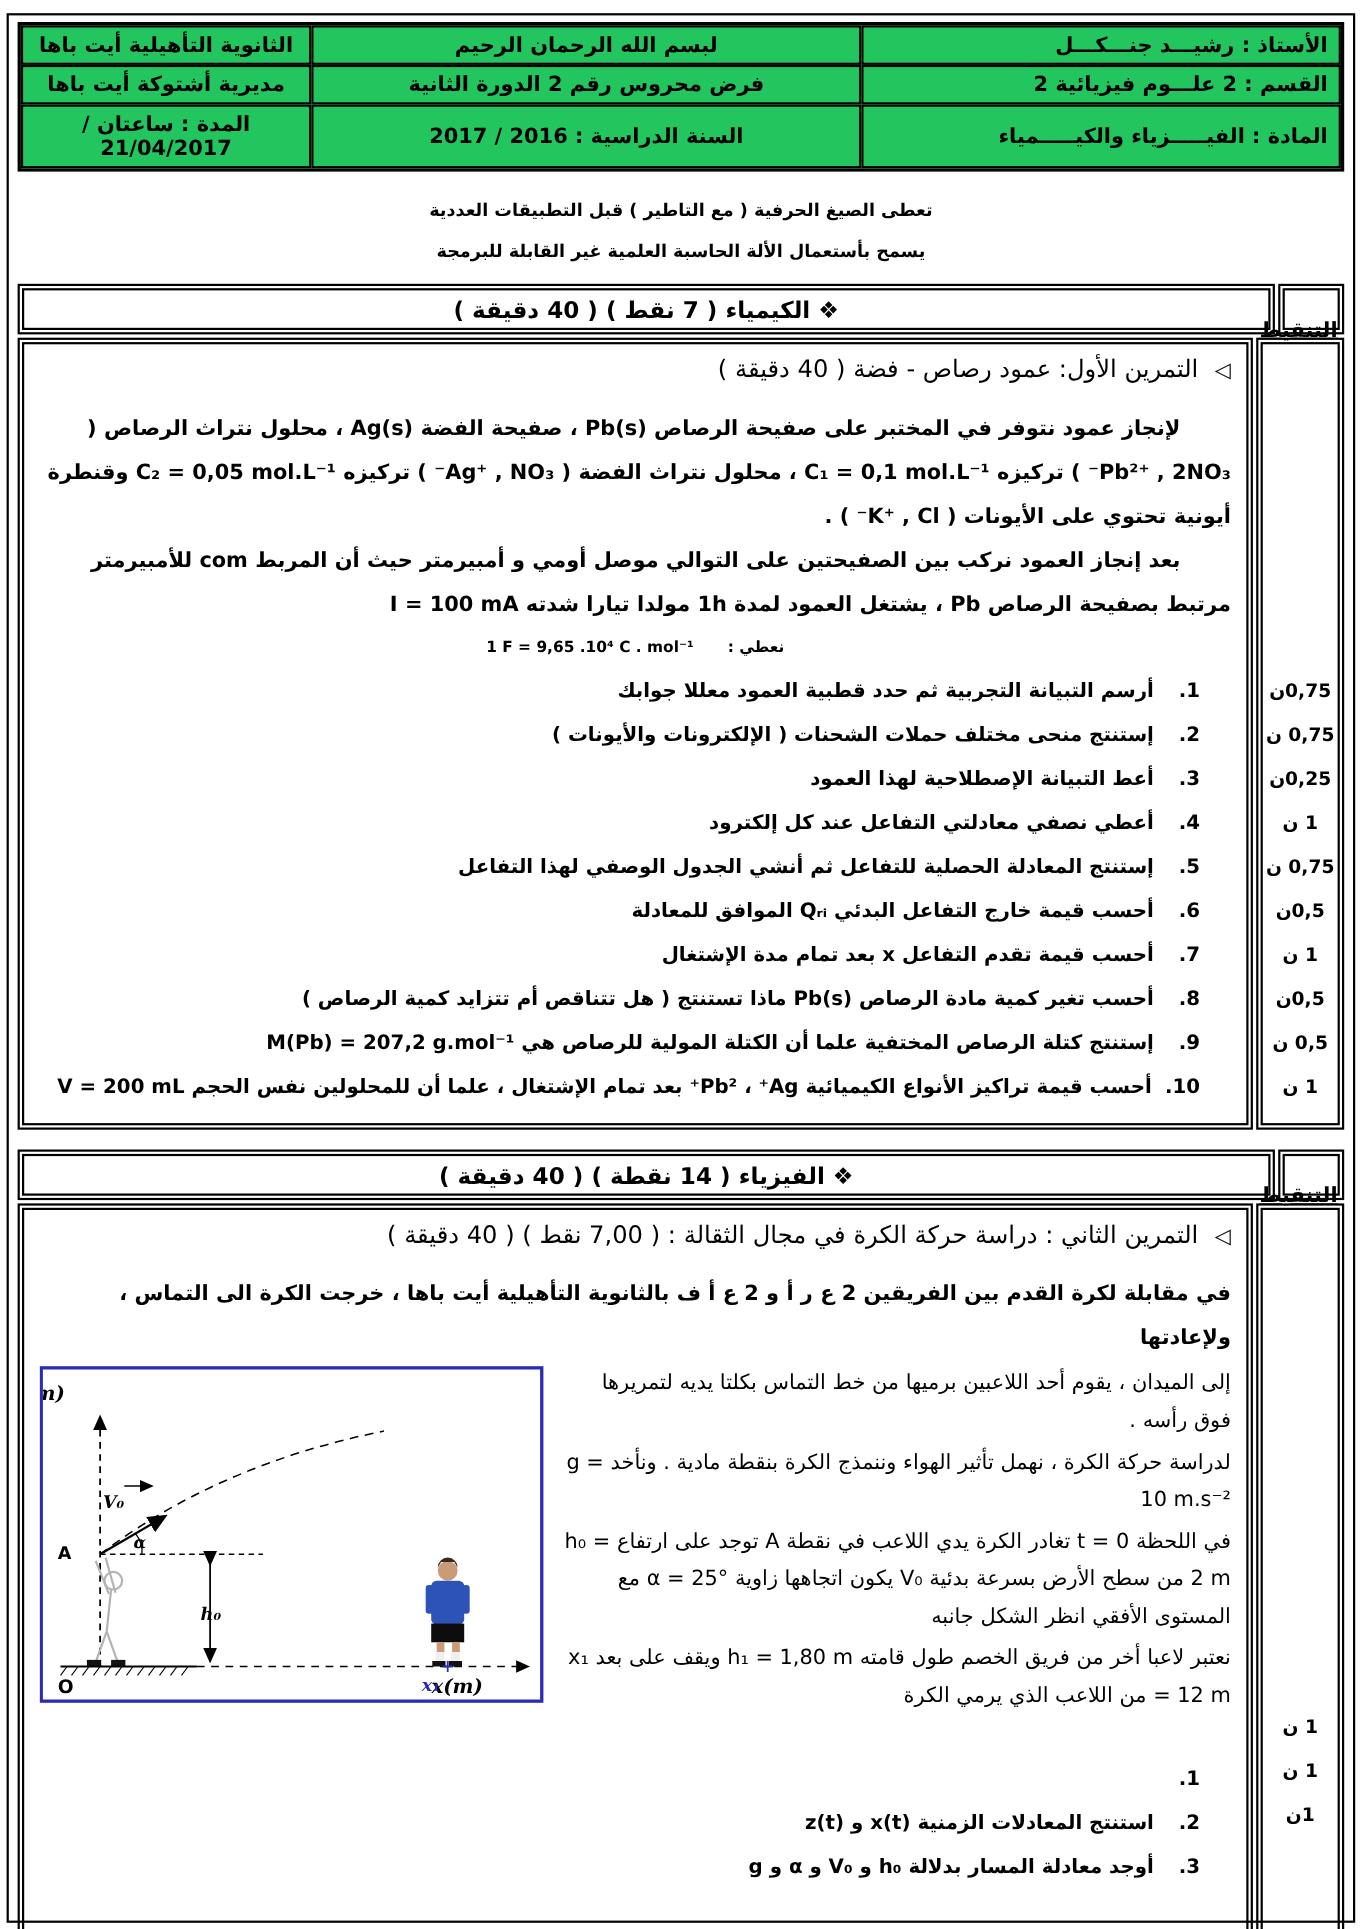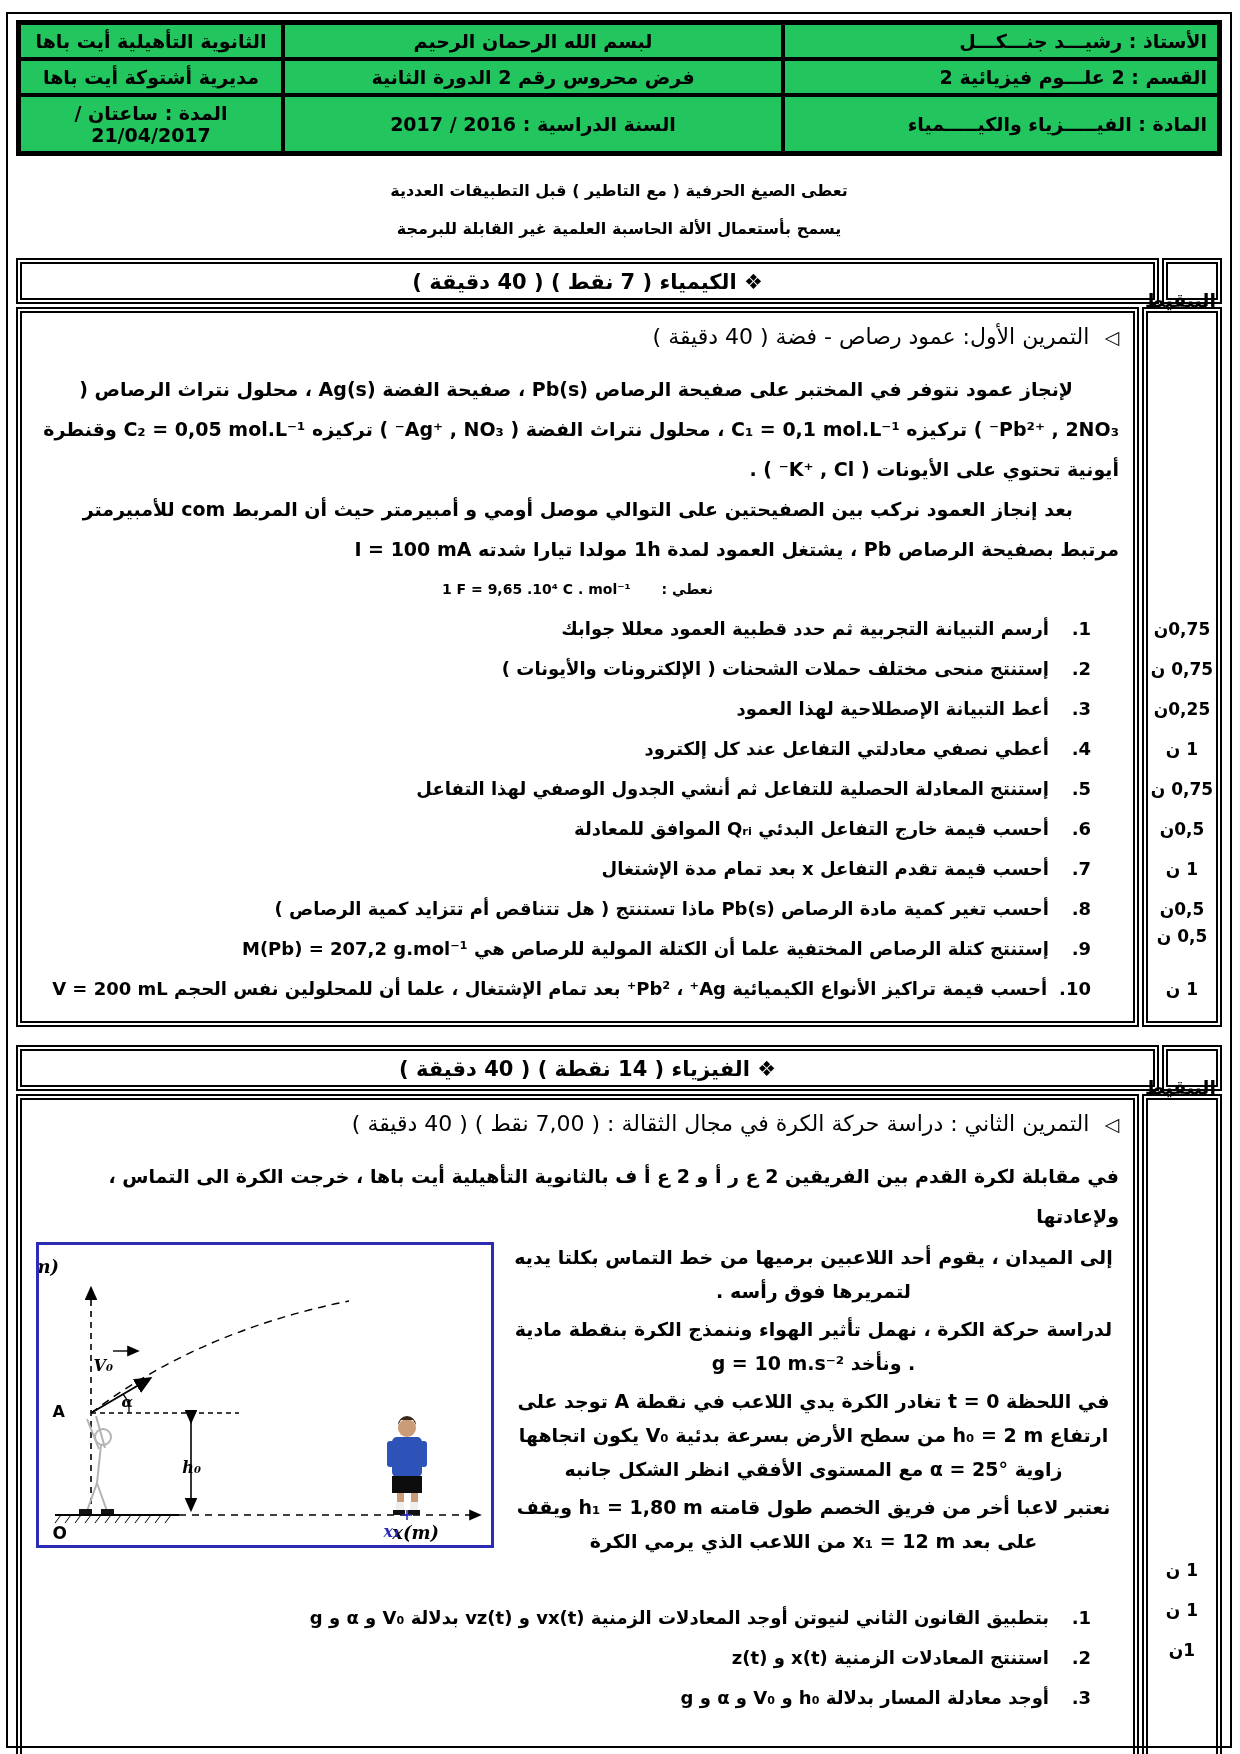--- a/index.html
+++ b/index.html
@@ -50,21 +50,21 @@
   .given .formula { margin-right:26px; direction:ltr; display:inline-block; }
   .qrow { display:flex; height:40px; line-height:40px; font-weight:bold; font-size:18px; padding-right:28px; }
   .qnum { flex:none; min-width:30px; margin-left:12px; text-align:right; }
   .qtext { white-space:nowrap; }
   
   .phys-middle { height:362px; overflow:hidden; }
   .fig {
     float:left; width:458px; height:306px; border:3px solid #2b2bb4;
     margin:6px 14px 6px 0; background:#fff;
   }
-  .side-para { font-weight:bold; font-size:19px; line-height:34px; text-align:center; margin:4px 0; }
+  .side-para { font-weight:normal; font-size:19px; line-height:34px; text-align:right; margin:4px 0; }
   .phys-bottom-space { height:50px; }
   svg text { font-weight:bold; }
 </style>
 </head>
 <body>
 
 <div class="frame">
 
   <table class="hdr">
     <tbody>
@@ -102,21 +102,21 @@
   <div class="sec-body">
     <div class="score-body">
       <div class="mk" style="top:296px">0,75ن</div>
       <div class="mk" style="top:336px">0,75 ن</div>
       <div class="mk" style="top:376px">0,25ن</div>
       <div class="mk" style="top:416px">1 ن</div>
       <div class="mk" style="top:456px">0,75 ن</div>
       <div class="mk" style="top:496px">0,5ن</div>
       <div class="mk" style="top:536px">1 ن</div>
       <div class="mk" style="top:576px">0,5ن</div>
-      <div class="mk" style="top:603px">0,5 ن</div>
+      <div class="mk" style="top:616px">0,5 ن</div>
       <div class="mk" style="top:656px">1 ن</div>
     </div>
     <div class="content-box">
       <div class="ex-title">
         <span class="ex-marker">◁</span>
         <span>التمرين الأول: عمود رصاص - فضة  (  40 دقيقة )</span>
       </div>
       <p class="para indent">لإنجاز عمود  نتوفر في المختبر على صفيحة الرصاص Pb(s) ، صفيحة الفضة Ag(s) ، محلول نتراث الرصاص ( Pb²⁺ , 2NO₃⁻ ) تركيزه C₁ = 0,1 mol.L⁻¹ ،  محلول نتراث الفضة ( Ag⁺ , NO₃⁻ ) تركيزه C₂ = 0,05 mol.L⁻¹ وقنطرة  أيونية تحتوي على الأيونات ( K⁺ , Cl⁻ ) .</p>
       <p class="para indent">بعد إنجاز العمود نركب بين الصفيحتين على التوالي موصل أومي و أمبيرمتر حيث أن المربط com  للأمبيرمتر مرتبط بصفيحة الرصاص Pb ، يشتغل العمود لمدة 1h مولدا تيارا شدته  I = 100 mA</p>
       <div class="given">
@@ -270,21 +270,20 @@
         </div>
 
         <p class="side-para">إلى الميدان ، يقوم أحد اللاعبين برميها من خط التماس بكلتا يديه لتمريرها فوق رأسه .</p>
         <p class="side-para">لدراسة حركة الكرة ، نهمل تأثير الهواء وننمذج الكرة بنقطة مادية . ونأخد  g = 10 m.s⁻²</p>
         <p class="side-para">في اللحظة  t = 0  تغادر الكرة يدي اللاعب في نقطة A توجد على ارتفاع  h₀ = 2 m من سطح الأرض بسرعة بدئية V₀ يكون اتجاهها زاوية  α = 25° مع المستوى الأفقي انظر الشكل جانبه</p>
         <p class="side-para">نعتبر لاعبا  أخر من فريق الخصم طول  قامته  h₁ = 1,80 m ويقف على بعد  x₁ = 12 m  من اللاعب الذي يرمي الكرة</p>
       </div>
 
       <div class="qrow">
           <span class="qnum">1.</span>
-          <span class="qtext">بتطبيق القانون الثاني لنيوتن  أوجد المعادلات الزمنية  vx(t) و vz(t) بدلالة V₀ و α و g</span>
         </div>
       <div class="qrow">
           <span class="qnum">2.</span>
           <span class="qtext">استنتج المعادلات الزمنية  x(t) و  z(t)</span>
         </div>
       <div class="qrow">
           <span class="qnum">3.</span>
           <span class="qtext">أوجد معادلة المسار بدلالة h₀  و V₀ و α و g</span>
         </div>
       <div class="phys-bottom-space"></div>

